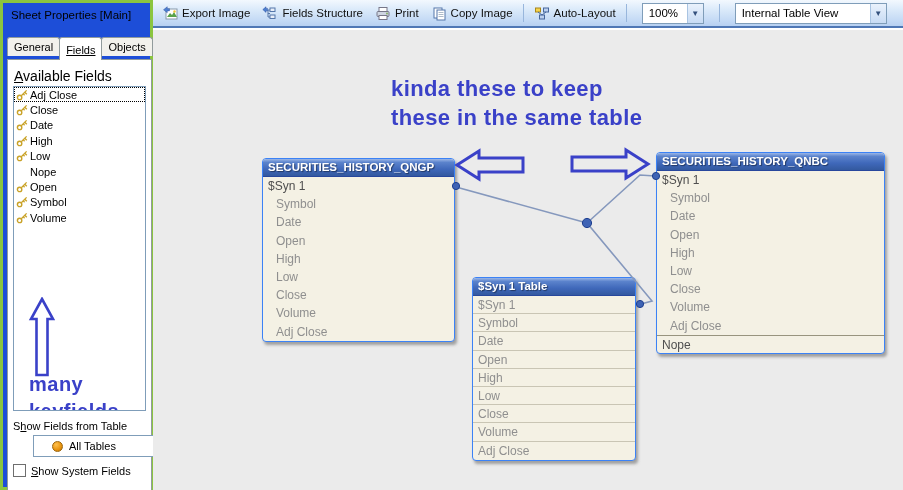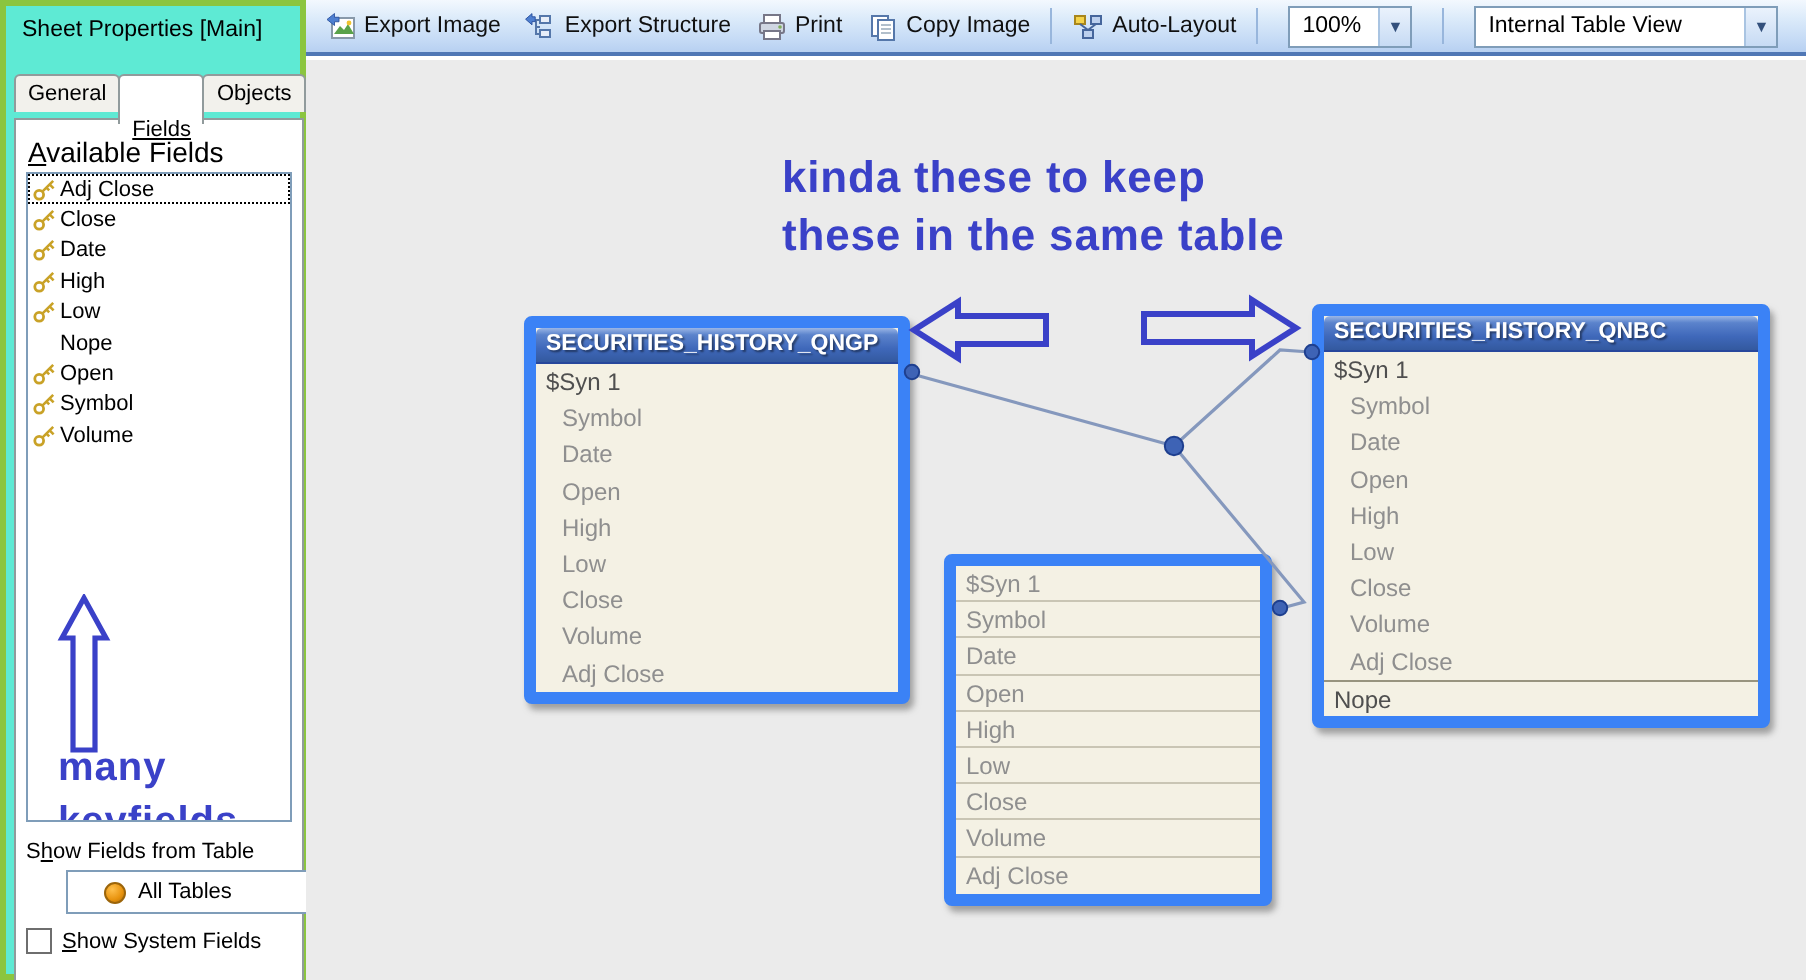--- a/index.html
+++ b/index.html
@@ -3,30 +3,30 @@
 <meta charset="utf-8">
 <style>
   * { box-sizing: border-box; margin: 0; padding: 0; }
   html,body { width:903px; height:490px; overflow:hidden; }
   body { font-family:"Liberation Sans", sans-serif; background:#fff; }
   #app { position:relative; width:903px; height:490px; }
 
   
   .left-panel {
     position:absolute; left:0; top:0; width:153px; height:490px;
-    background:#5eead4; border:3px solid #8bc53f;
+    background:#1d4ed8; border:3px solid #8bc53f;
   }
   .lp-title { position:absolute; left:8px; top:6px; font-size:11.5px; color:#000; white-space:nowrap; }
   .tabs { position:absolute; left:4px; top:34px; display:flex; align-items:flex-start; height:23px; }
   .tab {
     font-size:11px; color:#000; background:#f2f1ec;
     border:1px solid #919b9c; border-bottom:none;
     border-radius:3px 3px 0 0; padding:3px 6px 3px 6px; height:19px; margin-right:-1px;
   }
-  .tab.active { background:#fff; height:23px; padding-top:21px; position:relative; z-index:2;text-decoration:underline; }
+  .tab.active { background:#fff; height:23px; padding-top:6px; position:relative; z-index:2;text-decoration:underline; }
   .tab-page { position:absolute; left:4px; top:56px; width:145px; height:431px; border:1px solid #919b9c; border-bottom:none; background:#fff; }
 
   .avail-label { position:absolute; left:6px; top:8px; font-size:14px; color:#000; }
   .u { text-decoration:underline; }
 
   .fields-box {
     position:absolute; left:5px; top:26px; width:133px; height:325px;
     background:#fff; border:1px solid #7f9db9; overflow:hidden;
   }
   .field-item { display:flex; align-items:center; height:15.4px; padding-left:2px; font-size:11px; color:#000; white-space:nowrap; }
@@ -59,21 +59,21 @@
   .tb-btn { display:flex; align-items:center; gap:4px; padding:2px 5px; font-size:11.5px; color:#101010; white-space:nowrap; border-radius:2px; }
   .tb-sep { width:1px; height:18px; background:#98b6dc; margin:0 3px; }
   .dd-box { display:flex; align-items:center; height:21px; background:#fff; border:1px solid #7f9db9; margin:0 10px; }
   .dd-text { font-size:11.5px; color:#000; padding:0 6px; white-space:nowrap; }
   .dd-btn { width:16px; height:100%; border-left:1px solid #a9c4e2; background:linear-gradient(180deg,#eaf2fc,#c7dbf4); display:flex; align-items:center; justify-content:center; font-size:8px; color:#33507c; }
 
   .canvas { position:absolute; left:0; top:30px; width:750px; height:460px; background:#ebebeb; }
 
   .diagram-note { position:absolute; left:238px; top:44px; font-size:22px; font-weight:bold; color:#3a41c8; line-height:29px; letter-spacing:0.4px; }
 
-  .tcard { position:absolute; border:6px solid #3b82f6; border-radius:4px; background:#f4f1e4; box-shadow:2px 3px 3px rgba(110,110,110,.6); }
+  .tcard { position:absolute; border:1px solid #3b82f6; border-radius:4px; background:#f4f1e4; box-shadow:2px 3px 3px rgba(110,110,110,.6); }
   .thead {
     height:18px; line-height:17px; padding:0 5px; font-size:11.5px; font-weight:bold; color:#fff;
     background:linear-gradient(180deg,#9bb6e6 0%, #5b83cc 20%, #3f68ba 60%, #33599f 100%);
     border-bottom:1px solid #27479c; border-radius:3px 3px 0 0;
     text-shadow:1px 1px 1px rgba(0,0,0,.45); white-space:nowrap; overflow:hidden;
   }
   .trow { height:18.2px; line-height:18.2px; font-size:12px; color:#8f8f8f; padding-left:5px; white-space:nowrap; }
   .trow.ind { padding-left:13px; }
   .trow.dark { color:#4f4f4f; }
   .trow.lined { border-bottom:1px solid #c9c5b4; }
@@ -195,21 +195,21 @@
         </svg>
         <span>Export Image</span>
       </div>
       <div class="tb-btn">
         <svg width="16" height="15" viewBox="0 0 16 15">
           <rect x="8" y="2" width="5" height="3.5" fill="#e8eef8" stroke="#5577aa"></rect>
           <rect x="8" y="9" width="5" height="3.5" fill="#e8eef8" stroke="#5577aa"></rect>
           <path d="M8 4 H6 V11 H8 M6 7.5 H8" fill="none" stroke="#5577aa"></path>
           <path d="M5 1 L1 4.5 L5 8 L5 6 L7 6 L7 3 L5 3 Z" fill="#4e7fd0" stroke="#2c53a0" stroke-width="0.6" transform="scale(0.8)"></path>
         </svg>
-        <span>Export Structure</span>
+        <span>Fields Structure</span>
       </div>
       <div class="tb-btn">
         <svg width="16" height="15" viewBox="0 0 16 15">
           <rect x="4" y="1.5" width="8" height="4" fill="#fff" stroke="#778"></rect>
           <rect x="2" y="5.5" width="12" height="5" rx="1" fill="#cfd6e2" stroke="#778"></rect>
           <rect x="4" y="9.5" width="8" height="4" fill="#fff" stroke="#778"></rect>
           <circle cx="12" cy="7.5" r="0.9" fill="#7fae5a"></circle>
         </svg>
         <span>Print</span>
       </div>
@@ -281,20 +281,21 @@
           <div class="trow ind">High</div>
           <div class="trow ind">Low</div>
           <div class="trow ind">Close</div>
           <div class="trow ind">Volume</div>
           <div class="trow ind">Adj Close</div>
           <div class="trow dark topline">Nope</div>
         </div>
       </div>
 
       <div class="tcard" style="left:319px; top:247px; width:164px;">
+        <div class="thead">$Syn 1 Table</div>
         <div>
           <div class="trow lined">$Syn 1</div>
           <div class="trow lined">Symbol</div>
           <div class="trow lined">Date</div>
           <div class="trow lined">Open</div>
           <div class="trow lined">High</div>
           <div class="trow lined">Low</div>
           <div class="trow lined">Close</div>
           <div class="trow lined">Volume</div>
           <div class="trow">Adj Close</div>

